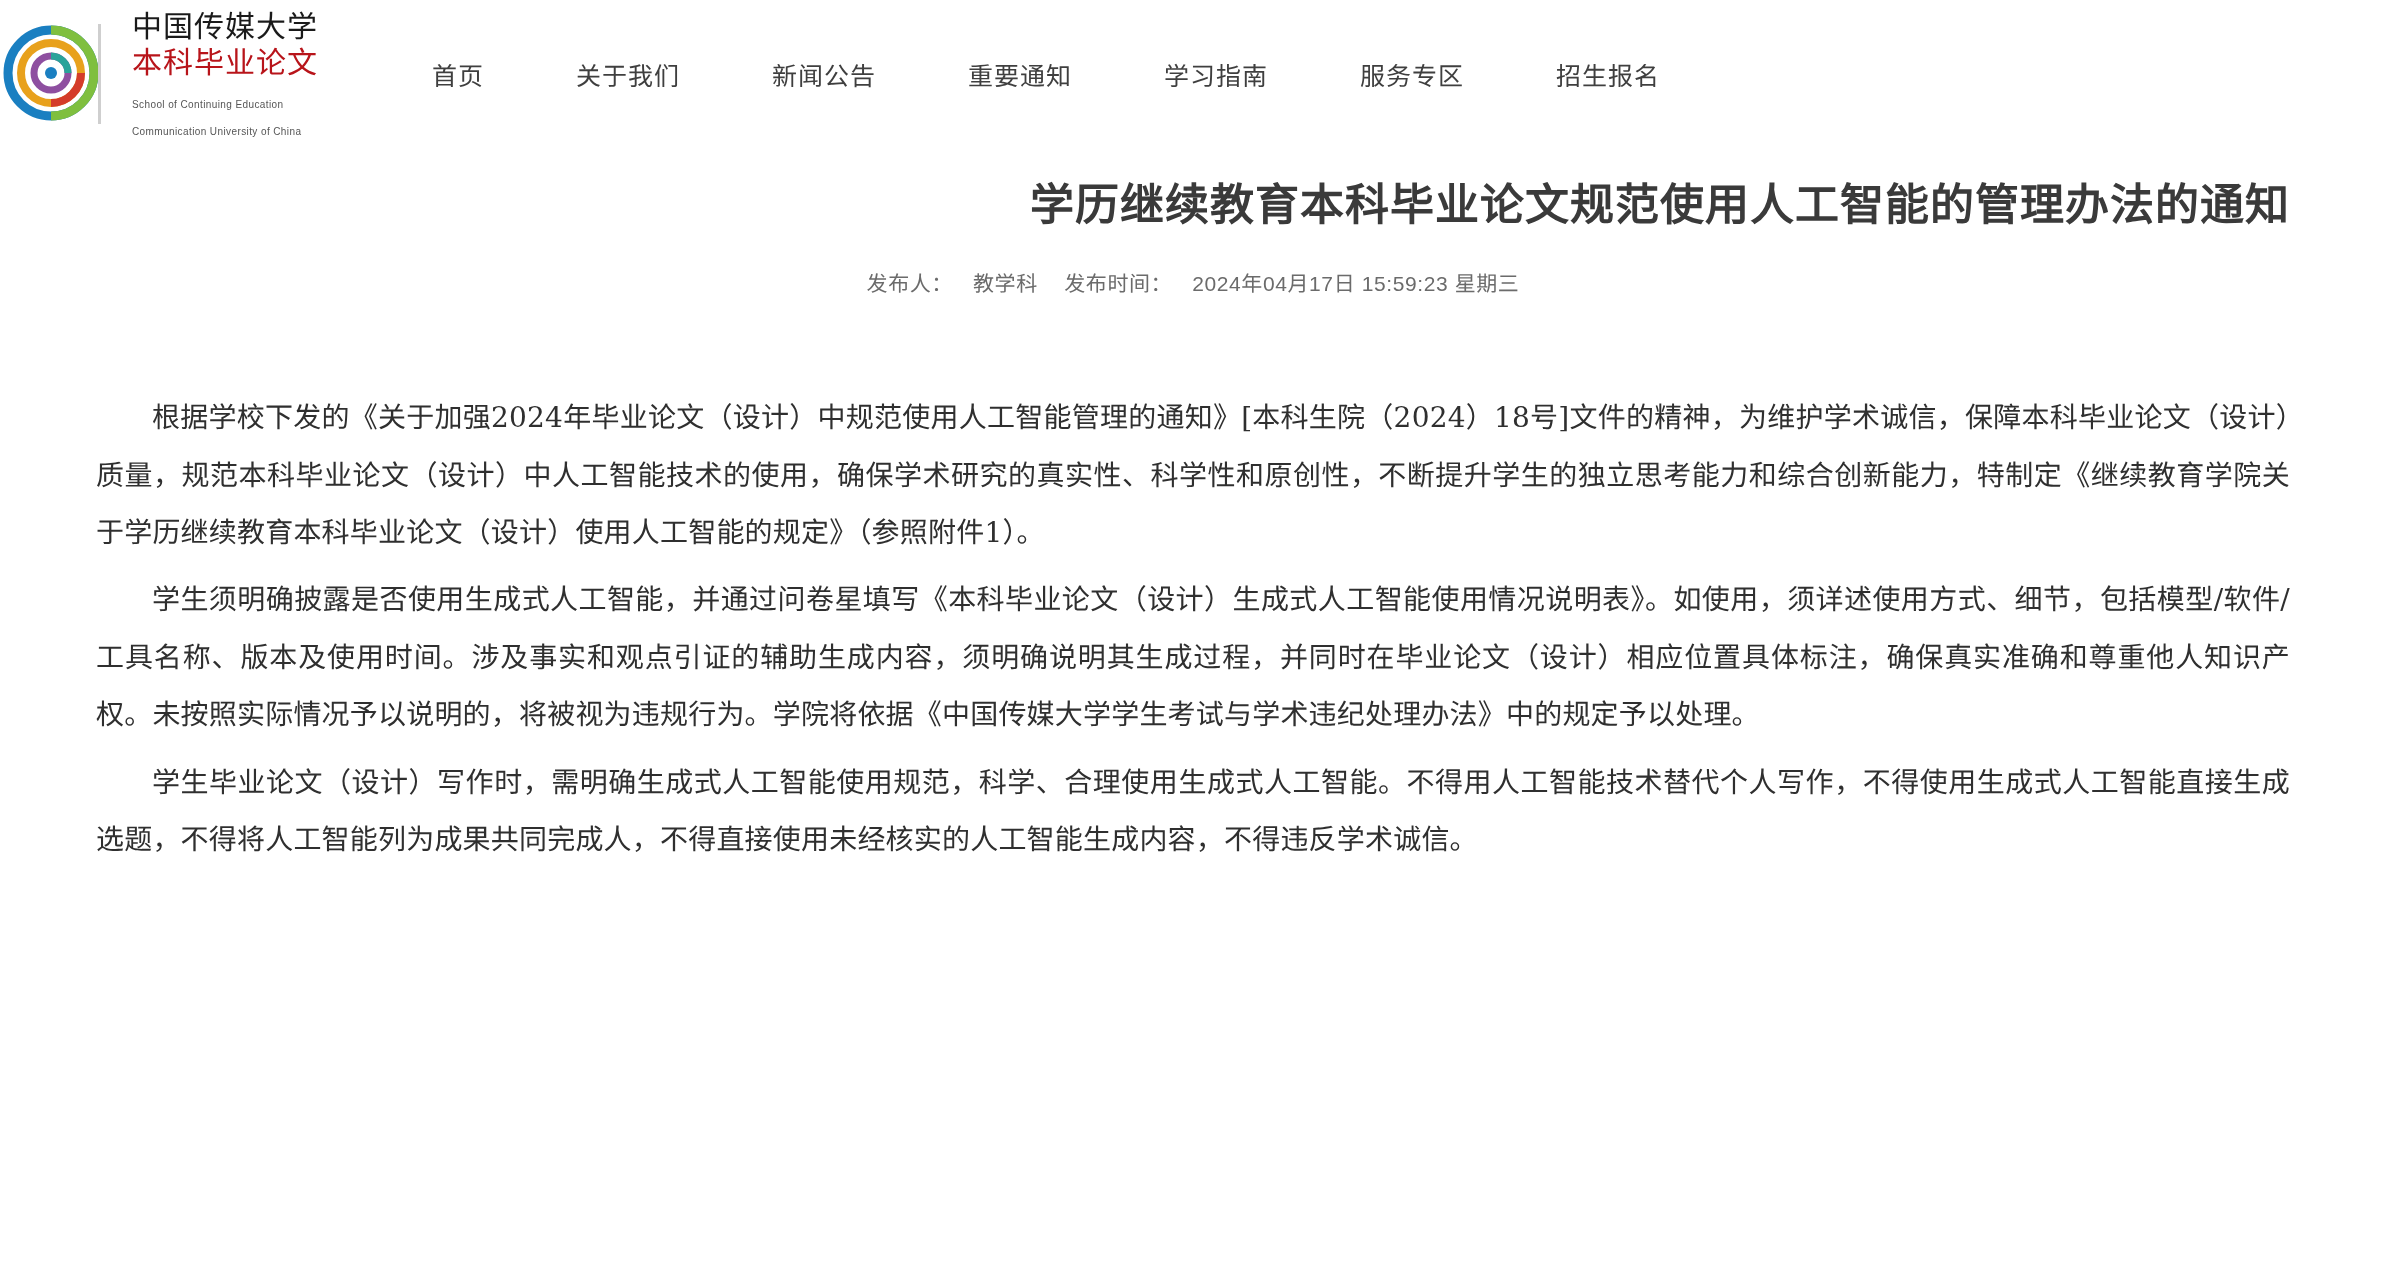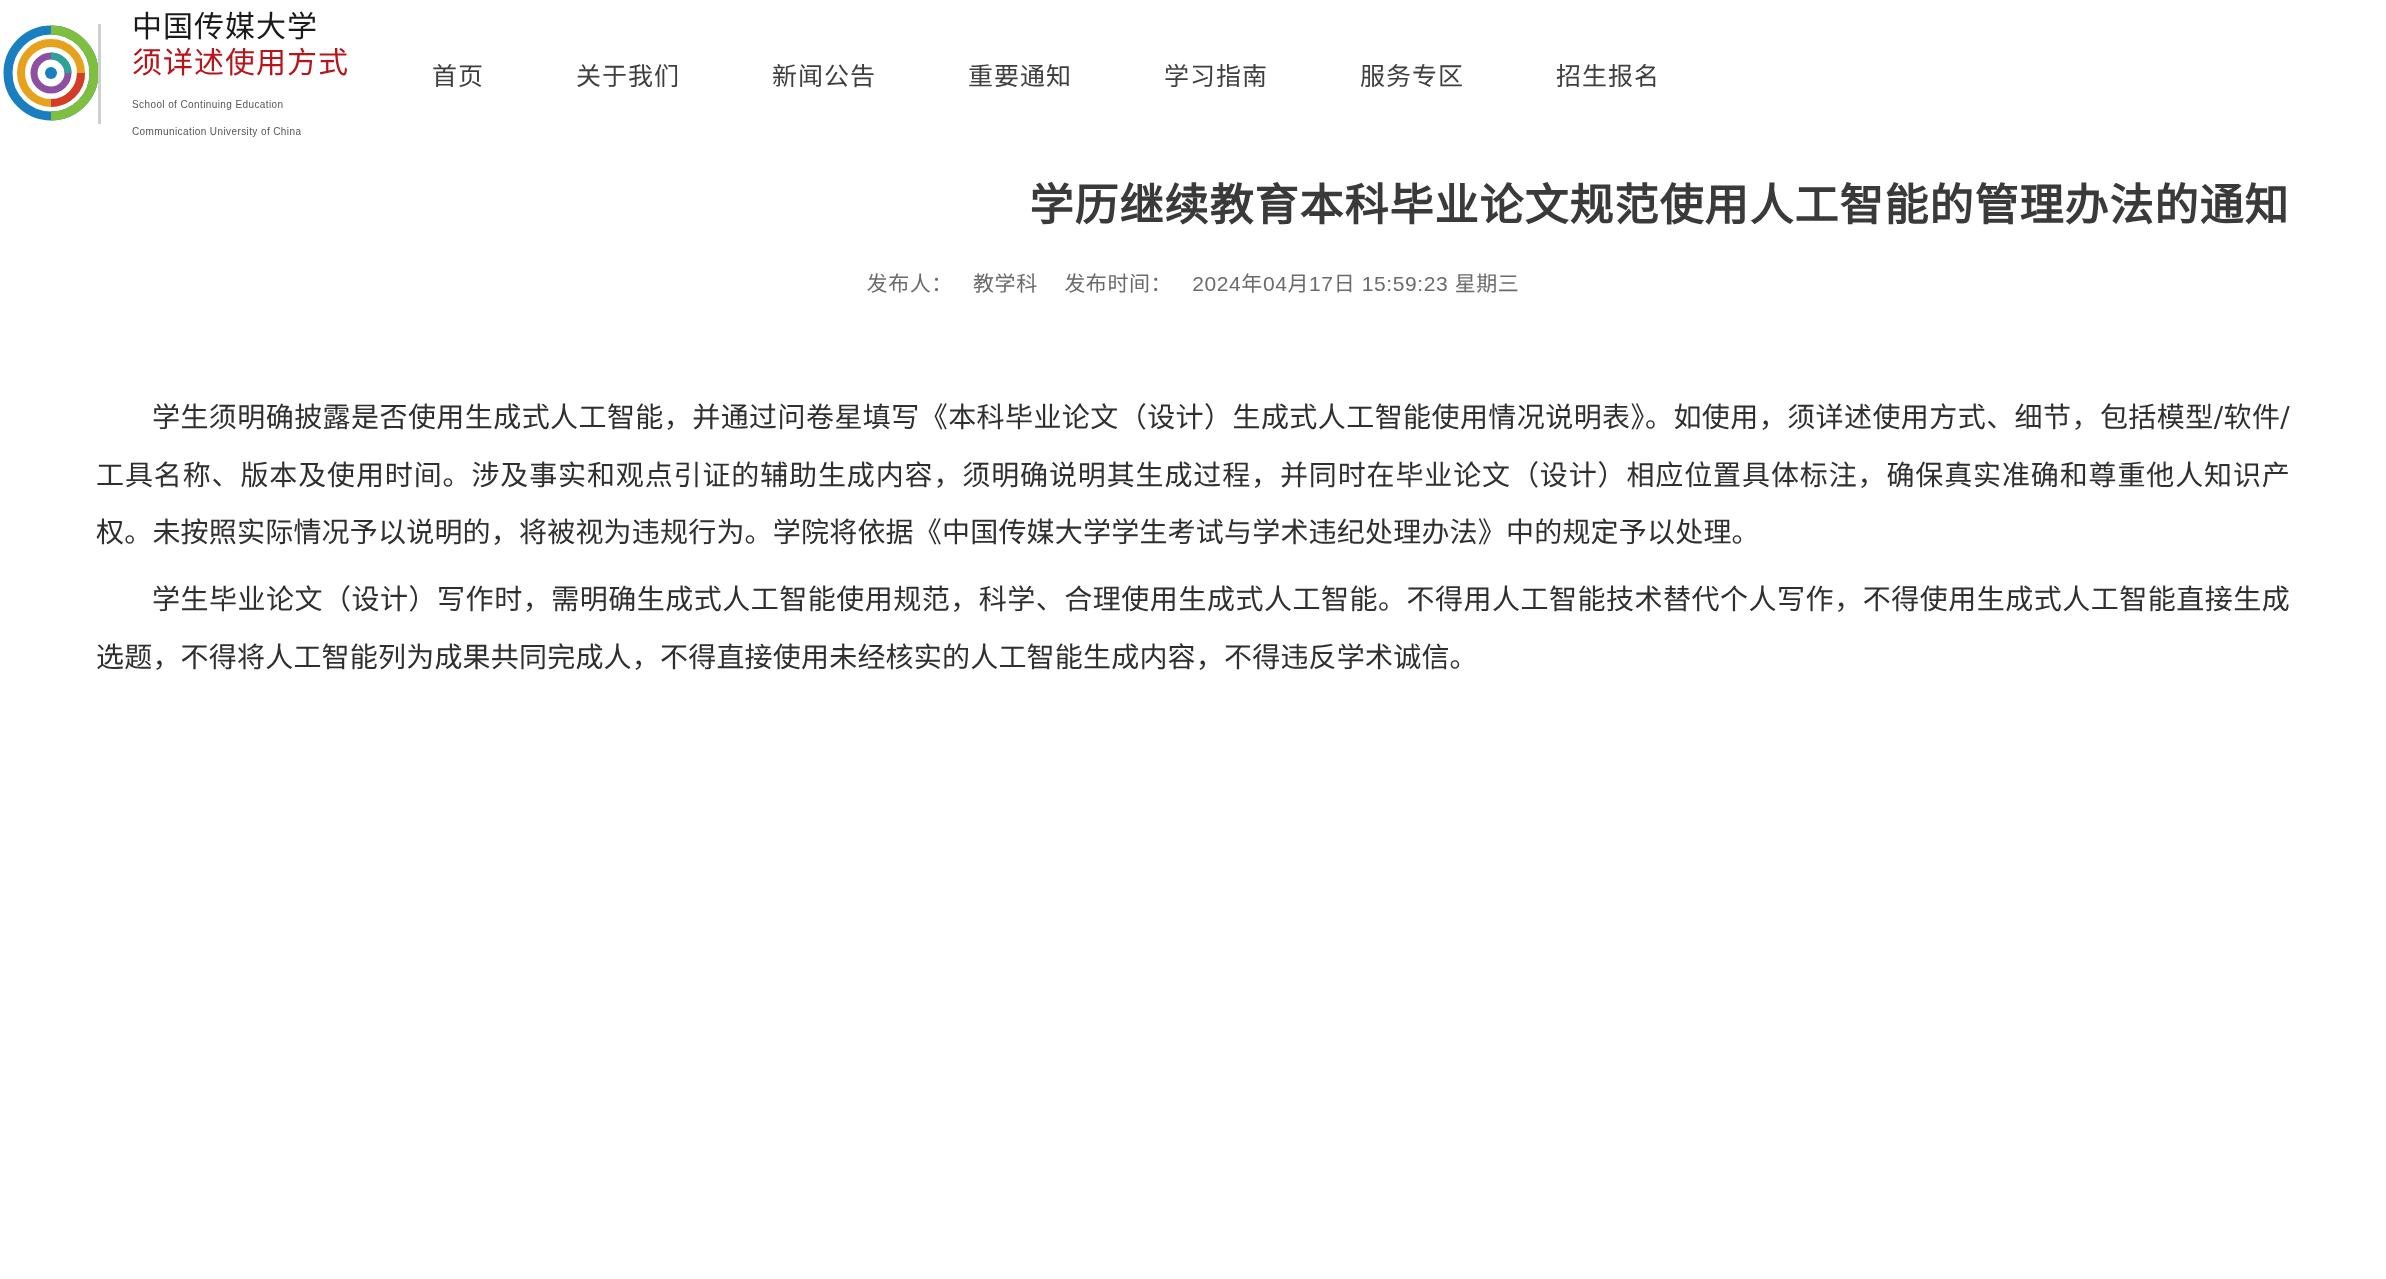--- a/index.html
+++ b/index.html
@@ -164,21 +164,21 @@
           <path d="M79 55a30 30 0 0 1-30 30" stroke="#d43c2a" stroke-width="8"></path>
           <circle cx="49" cy="55" r="17" stroke="#8e4fa0" stroke-width="7"></circle>
           <path d="M49 38a17 17 0 0 1 17 17" stroke="#2aa39a" stroke-width="7"></path>
         </g>
         <circle cx="49" cy="55" r="6" fill="#1a7fc1"></circle>
         <rect x="96" y="6" width="3" height="100" fill="#cfcfcf"></rect>
       </svg>
     </div>
     <div class="brand-text">
       <div class="brand-cn-1">中国传媒大学</div>
-      <div class="brand-cn-2">须详述使用方式</div>
+      <div class="brand-cn-2">本科毕业论文</div>
       <div class="brand-en-1">School of Continuing Education</div>
       <div class="brand-en-2">Communication University of China</div>
     </div>
   </div>
 
   <nav class="main-nav">
     <a class="nav-item">首页</a>
     <a class="nav-item">关于我们</a>
     <a class="nav-item">新闻公告</a>
     <a class="nav-item">重要通知</a>
@@ -190,19 +190,20 @@
 
 <main class="article">
   <h1 class="article-title">学历继续教育本科毕业论文规范使用人工智能的管理办法的通知</h1>
 
   <div class="article-meta">
     <span>发布人：</span><span>教学科</span>
     <span>发布时间：</span><span>2024年04月17日 15:59:23 星期三</span>
   </div>
 
   <div class="article-body">
+    <p>根据学校下发的《关于加强2024年毕业论文（设计）中规范使用人工智能管理的通知》[本科生院（2024）18号]文件的精神，为维护学术诚信，保障本科毕业论文（设计）质量，规范本科毕业论文（设计）中人工智能技术的使用，确保学术研究的真实性、科学性和原创性，不断提升学生的独立思考能力和综合创新能力，特制定《继续教育学院关于学历继续教育本科毕业论文（设计）使用人工智能的规定》（参照附件1）。</p>
     <p>学生须明确披露是否使用生成式人工智能，并通过问卷星填写《本科毕业论文（设计）生成式人工智能使用情况说明表》。如使用，须详述使用方式、细节，包括模型/软件/工具名称、版本及使用时间。涉及事实和观点引证的辅助生成内容，须明确说明其生成过程，并同时在毕业论文（设计）相应位置具体标注，确保真实准确和尊重他人知识产权。未按照实际情况予以说明的，将被视为违规行为。学院将依据《中国传媒大学学生考试与学术违纪处理办法》中的规定予以处理。</p>
     <p>学生毕业论文（设计）写作时，需明确生成式人工智能使用规范，科学、合理使用生成式人工智能。不得用人工智能技术替代个人写作，不得使用生成式人工智能直接生成选题，不得将人工智能列为成果共同完成人，不得直接使用未经核实的人工智能生成内容，不得违反学术诚信。</p>
   </div>
 </main>
 
 <div class="left-rail"></div>
 <div class="page-edge"></div>
 
 </body></html>

